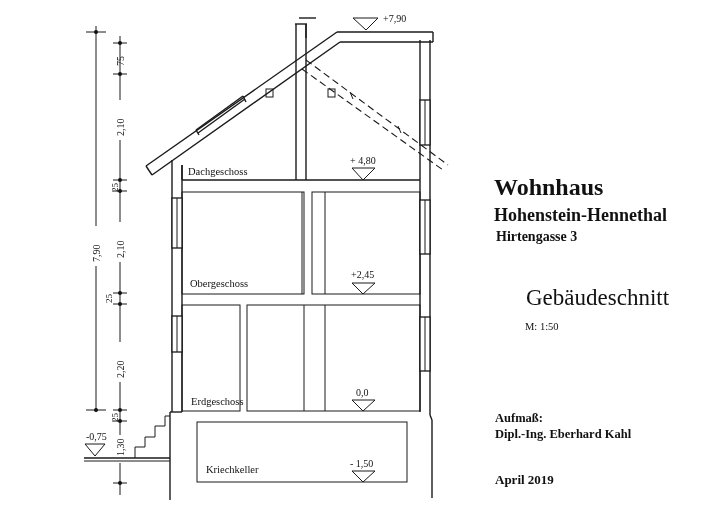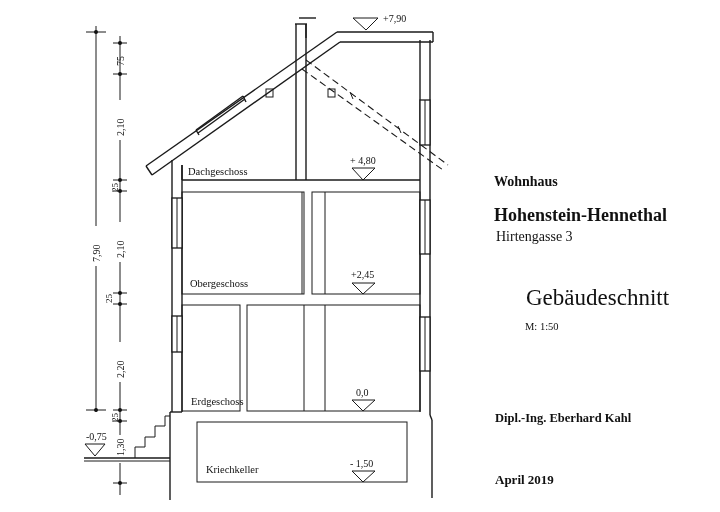--- a/index.html
+++ b/index.html
@@ -4,23 +4,23 @@
   <style>
     html, body { margin: 0; padding: 0; background: #ffffff; }
     body { width: 720px; height: 512px; overflow: hidden; position: relative; font-family: "Liberation Serif", "DejaVu Serif", serif; color: #111; }
     #drawing { position: absolute; left: 0; top: 0; }
     .ln { stroke: #1a1a1a; stroke-width: 1.4; fill: none; }
     .lt { stroke: #1a1a1a; stroke-width: 1; fill: none; }
     .dash { stroke: #1a1a1a; stroke-width: 1.1; fill: none; stroke-dasharray: 7 4; }
     .fillw { fill: #fff; stroke: #1a1a1a; stroke-width: 1.3; }
     .lbl { font-family: "Liberation Serif", serif; font-size: 10.5px; fill: #111; }
     .dim { font-family: "Liberation Serif", serif; font-size: 10px; fill: #111; }
-    .t1 { position: absolute; left: 494px; top: 174px; font-size: 14px; font-weight: bold; font-family: "Liberation Serif", serif; }
+    .t1 { position: absolute; left: 494px; top: 174px; font-size: 24px; font-weight: bold; font-family: "Liberation Serif", serif; }
     .t2 { position: absolute; left: 494px; top: 197px; font-size: 18px; font-weight: bold; font-family: "Liberation Serif", serif; margin-top: 8px; }
-    .t3 { position: absolute; left: 496px; top: 229px; font-size: 14px; font-weight: normal; font-family: "Liberation Serif", serif; text-align: center; }
+    .t3 { position: absolute; left: 496px; top: 229px; font-size: 14px; font-weight: bold; font-family: "Liberation Serif", serif; text-align: center; }
     .t4 { position: absolute; left: 498px; top: 285px; font-size: 23px; font-family: "Liberation Serif", serif; margin-left: 28px; }
     .t5 { position: absolute; left: 500px; top: 321px; font-size: 10.5px; font-family: "Liberation Serif", serif; margin-left: 25px; }
     .credit { position: absolute; left: 495px; top: 410px; font-size: 12.5px; font-weight: bold; font-family: "Liberation Serif", serif; line-height: 16px; }
     .date { position: absolute; left: 495px; top: 472px; font-size: 13px; font-weight: bold; font-family: "Liberation Serif", serif; }
   </style>
 </head>
 <body>
 
 <svg id="drawing" width="720" height="512" viewBox="0 0 720 512" xmlns="http://www.w3.org/2000/svg">
 
@@ -179,15 +179,16 @@
   </g>
 </svg>
 
 <div class="t1">Wohnhaus</div>
 <div class="t2">Hohenstein-Hennethal</div>
 <div class="t3">Hirtengasse 3</div>
 <div class="t4">Gebäudeschnitt</div>
 <div class="t5">M:  1:50</div>
 
 <div class="credit">
+  <div>Aufmaß:</div>
   <div>Dipl.-Ing. Eberhard Kahl</div>
 </div>
 <div class="date">April 2019</div>
 
 </body></html>

